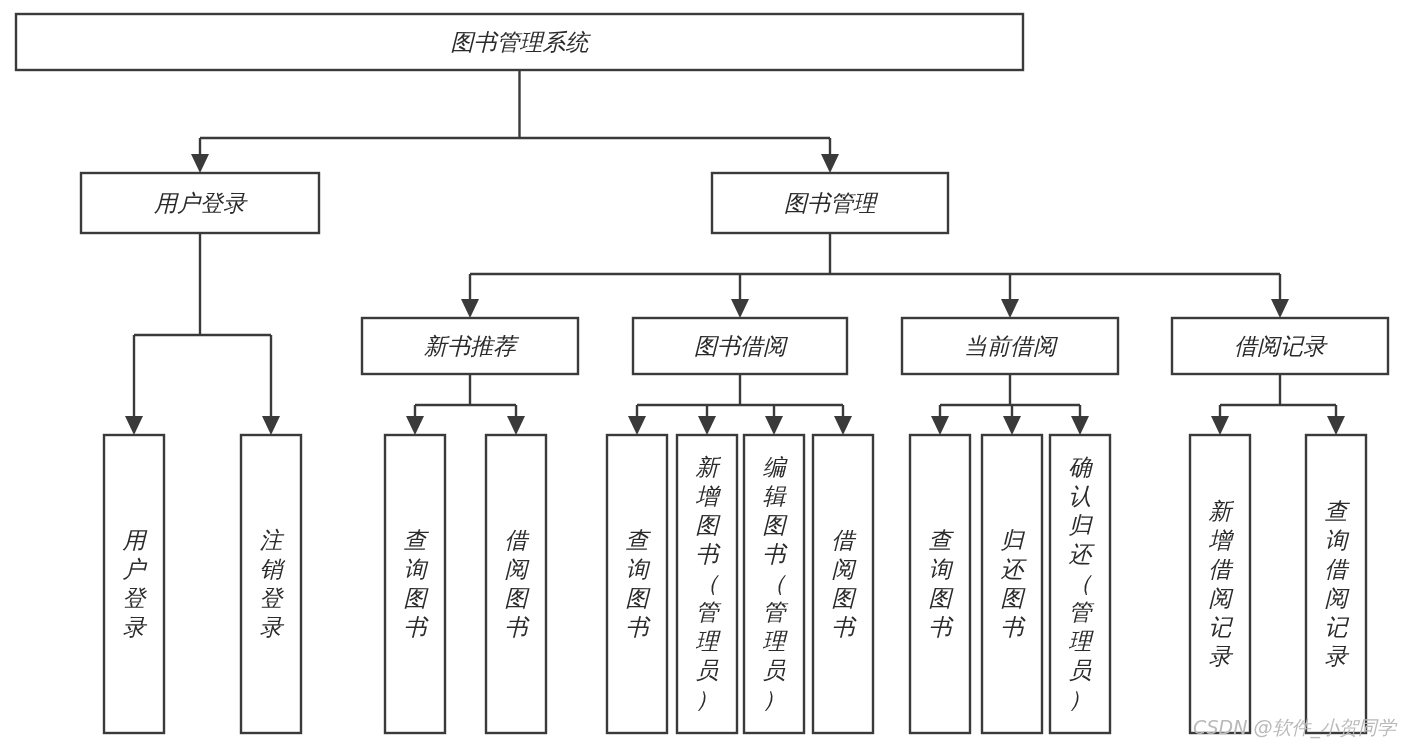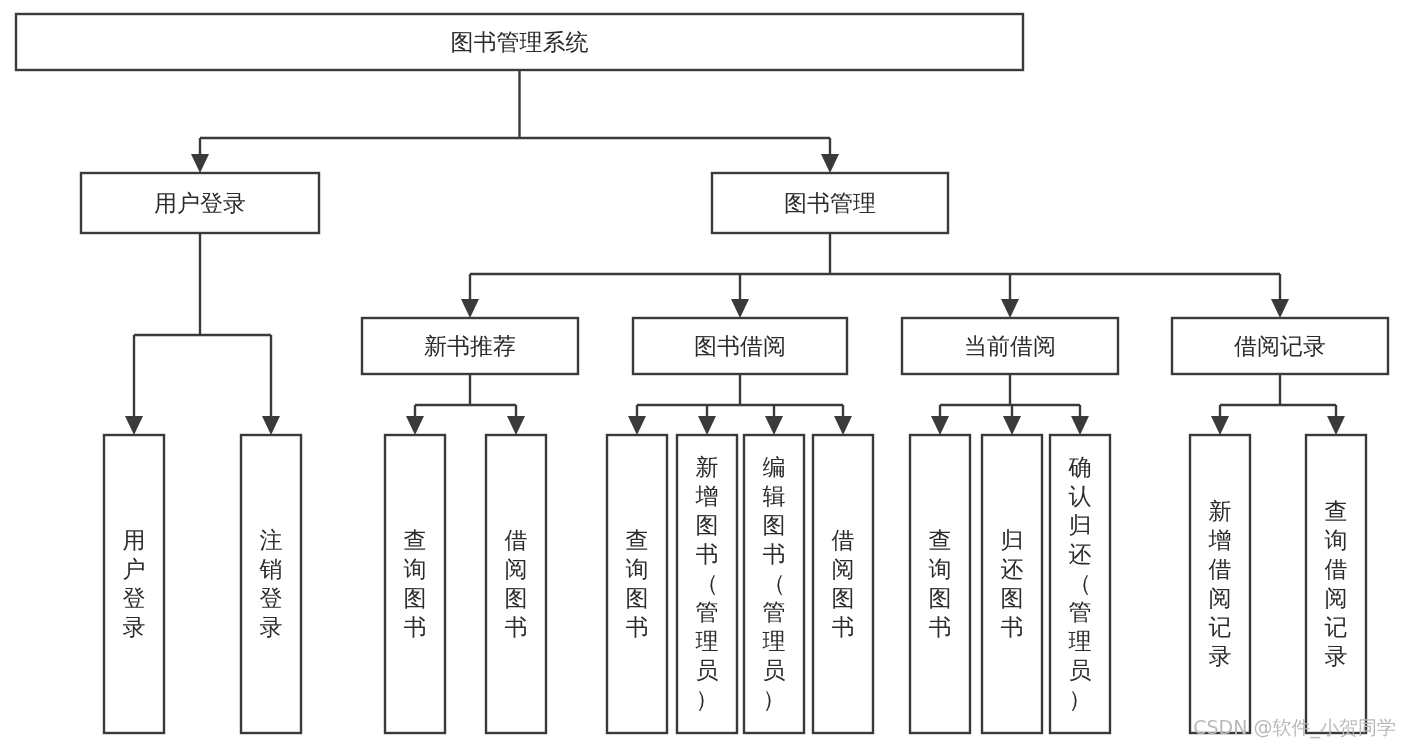--- a/index.html
+++ b/index.html
@@ -10,20 +10,21 @@
   }
   body {
     font-family: "DejaVu Sans", "Liberation Sans", sans-serif;
   }
   #diagram-root {
     position: relative;
     width: 1403px;
     height: 747px;
     background: #ffffff;
     overflow: hidden;
+    font-style: italic;
   }
   svg.diagram-canvas {
     position: absolute;
     left: 0;
     top: 0;
     width: 1405px;
     height: 747px;
     display: block;
   }
   .node-box {

